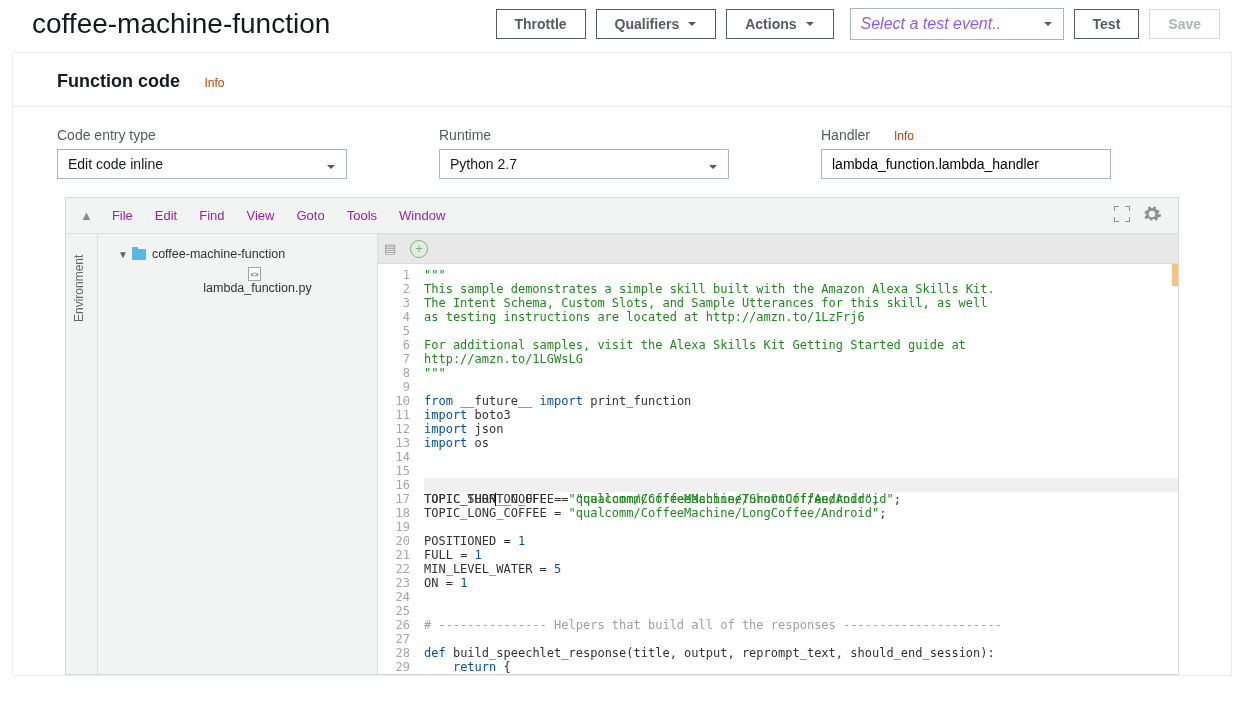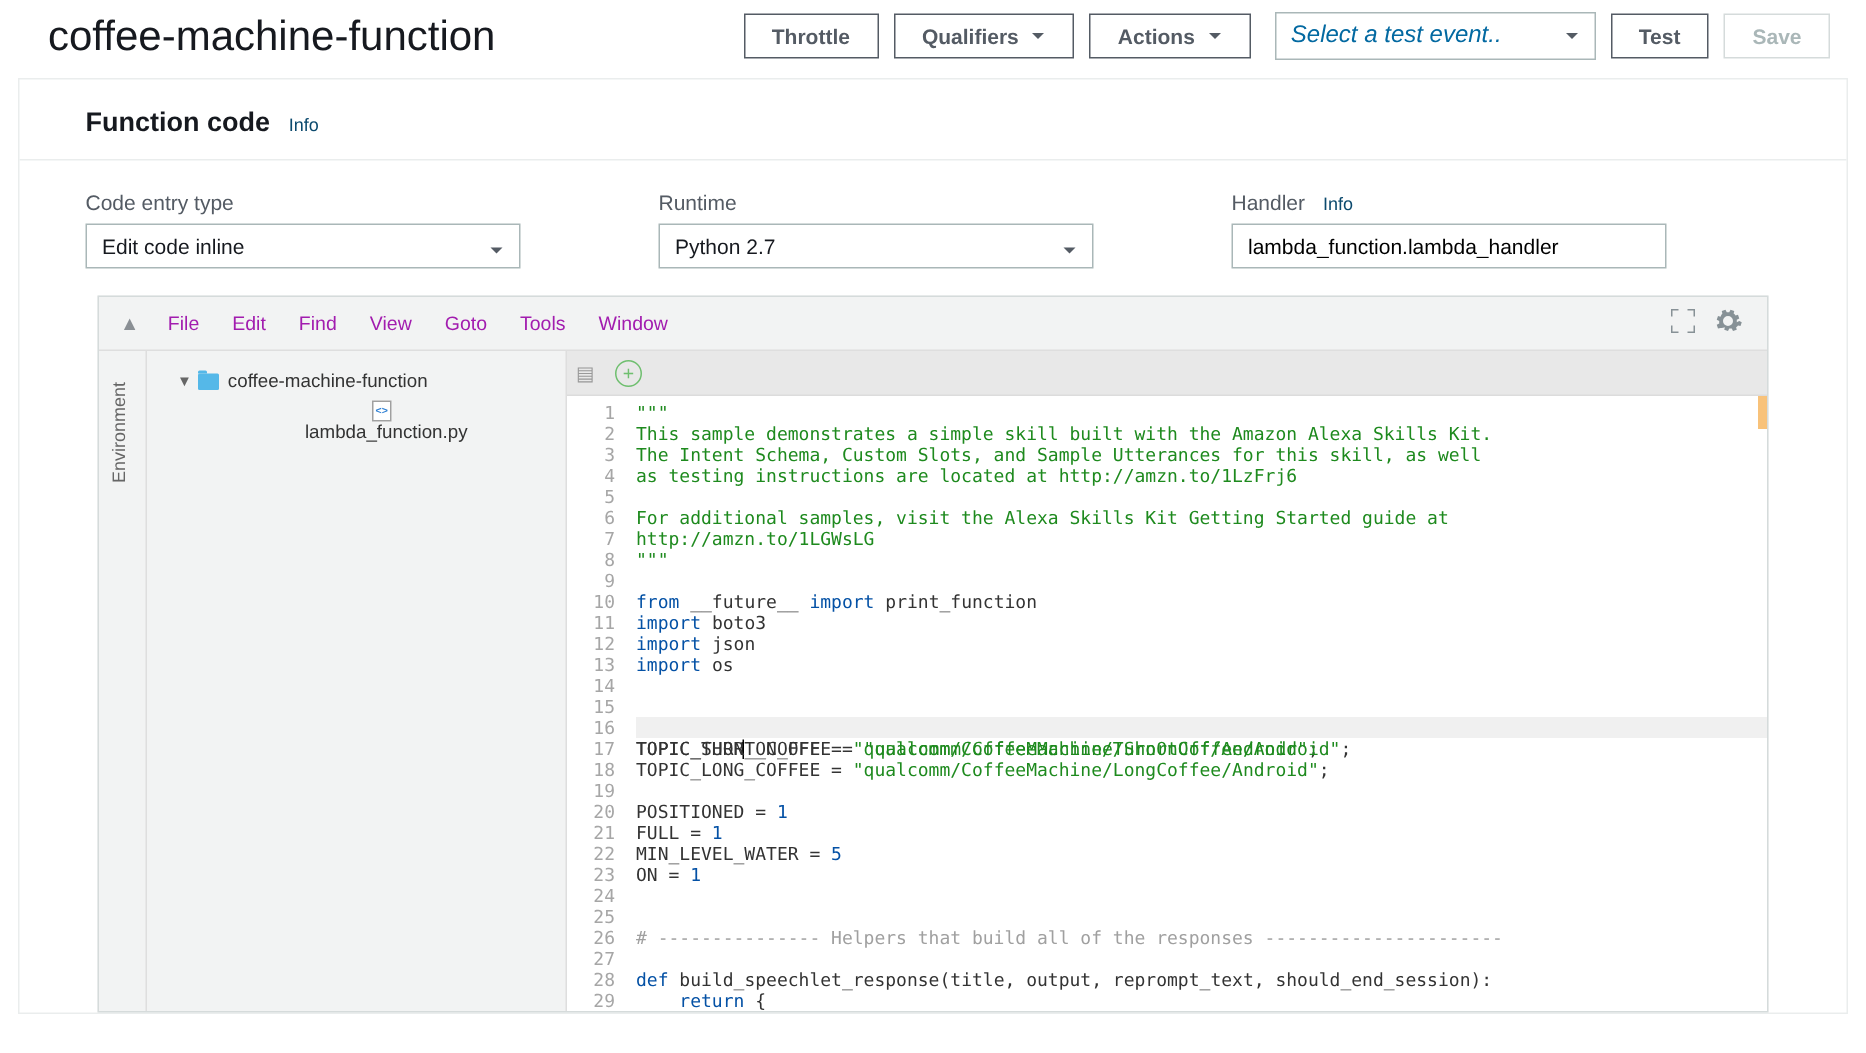--- a/index.html
+++ b/index.html
@@ -2,28 +2,28 @@
 <html><head>
 <meta charset="utf-8">
 <style>
   * { box-sizing: border-box; margin: 0; padding: 0; }
   body { font-family: "Amazon Ember", "Helvetica Neue", Arial, sans-serif; background: #fff; color: #16191f; }
   
   .topbar { display: flex; align-items: center; padding: 8px 24px 12px 32px; }
   .fn-name { font-size: 28px; font-weight: 400; flex: 1; }
   .btn { background: #fff; border: 1px solid #545b64; padding: 6px 18px; font-size: 14px; font-weight: 700; color: #545b64; cursor: pointer; margin-left: 10px; display: inline-flex; align-items: center; justify-content: flex-end; }
   .btn .caret { margin-left: 8px; }
-  .select-test { background: #fff; border: 1px solid #aab7b8; padding: 6px 10px; font-style: italic; color: #0369a1; width: 214px; display: inline-flex; align-items: center; margin-left: 16px; }
+  .select-test { background: #fff; border: 1px solid #aab7b8; padding: 6px 10px; font-style: italic; color: #8b5cf6; width: 214px; display: inline-flex; align-items: center; margin-left: 16px; }
   .select-test span:first-child { flex: 1; }
   .btn.disabled { color: #aab7b8; border-color: #d5dbdb; cursor: not-allowed; }
   
   .panel { margin: 0 12px; border: 1px solid #eaeded; border-top: 1px solid #eaeded; }
   .panel-head { padding: 18px 44px 14px; }
   .panel-title { font-size: 18px; font-weight: 700; display: inline-block; }
-  .info-link { color: #0c4a6e; font-size: 12px; margin-left: 8px; cursor: pointer; }
+  .info-link { color: #c2410c; font-size: 12px; margin-left: 20px; cursor: pointer; }
   .divider { height: 1px; background: #eaeded; margin: 0; }
   
   .config-row { display: flex; padding: 20px 44px 18px; gap: 16px; }
   .config-col { flex: 1; padding-right: 40px; }
   .config-label { font-size: 14px; color: #545b64; margin-bottom: 6px; }
   .config-select { width: 100%; max-width: 290px; border: 1px solid #aab7b8; padding: 6px 10px; font-size: 14px; background: #fff; display: flex; align-items: flex-end; cursor: pointer; }
   .config-select span:first-child { flex: 1; }
   .config-input { width: 100%; max-width: 290px; border: 1px solid #aab7b8; padding: 6px 10px; font-size: 14px; background: #fff; }
   
   .ide { margin: 0 52px 0 52px; border: 1px solid #d5dbdb; background: #f2f3f3; position: relative; }

